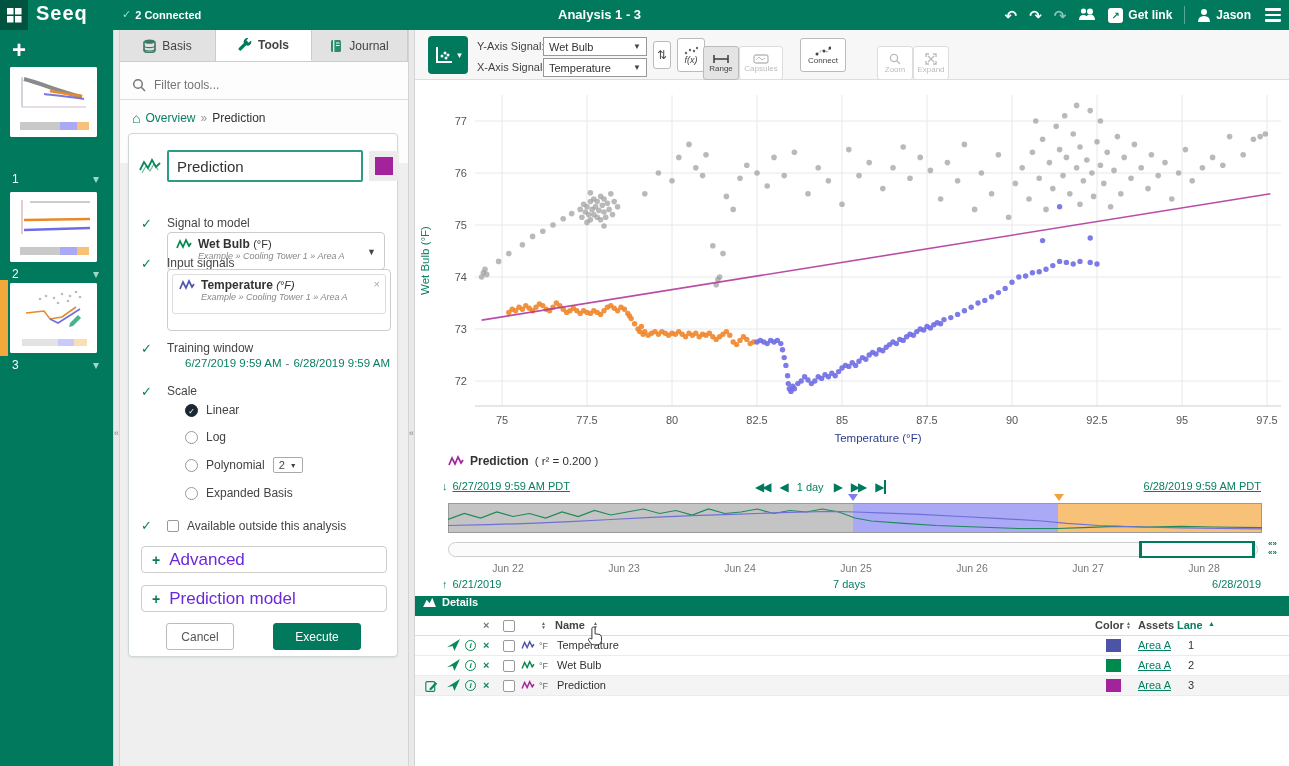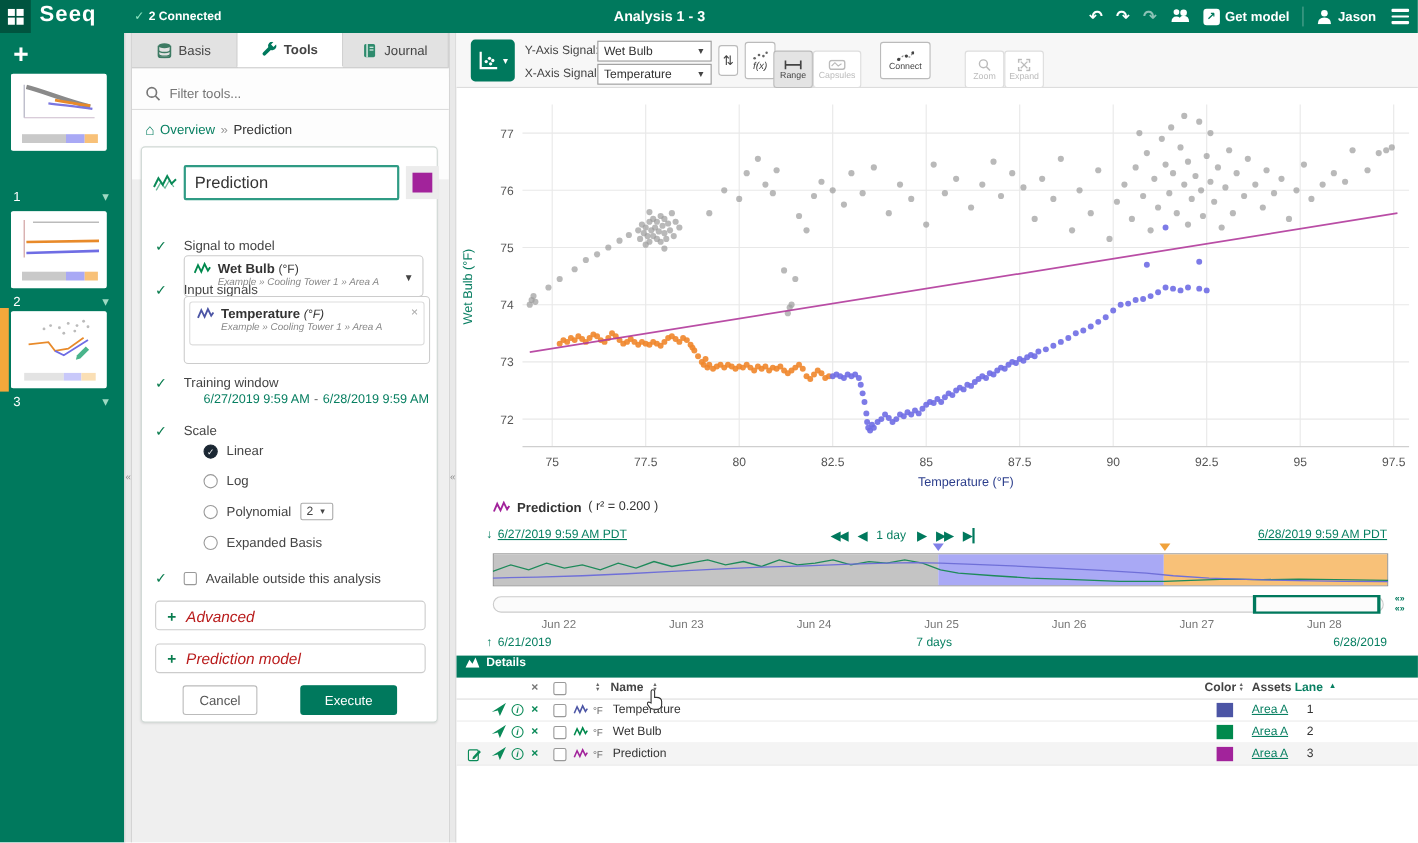--- a/index.html
+++ b/index.html
@@ -67,21 +67,21 @@
   .x-rm { position:absolute; right:5px; top:3px; color:#aaa; font-size:11px; cursor:pointer; }
   .train-dates { position:absolute; left:56px; top:223px; font-size:11.5px; color:#077f61; }
   .train-dates .dash { color:#666; margin:0 4px; }
   .radio-row { position:absolute; left:56px; display:flex; align-items:center; gap:8px; font-size:12px; color:#444; }
   .radio { width:13px; height:13px; border:1px solid #999; border-radius:50%; background:#fff; display:inline-block; }
   .radio.sel { background:#1b2733; border-color:#1b2733; color:#fff; font-size:8px; text-align:center; line-height:13px; font-weight:bold; }
   .mini-sel { border:1px solid #aaa; border-radius:2px; background:#fff; font-size:11px; padding:1px 5px; display:flex; gap:5px; align-items:center; cursor:pointer; }
   .chk-box { width:12px; height:12px; border:1px solid #999; border-radius:2px; background:#fff; display:inline-block; }
   .collapse-box { position:absolute; left:12px; width:246px; height:27px; border:1px solid #ccc; border-radius:4px; background:#fff; display:flex; align-items:center; gap:9px; padding:0 10px; cursor:pointer; }
   .collapse-box .plus { color:#0a7d4f; font-weight:bold; font-size:14px; }
-  .collapse-box span.lbl { color:#b91c1c; font-size:14px;font-style:italic; }
+  .collapse-box span.lbl { color:#6d28d9; font-size:17px; }
   .btn { position:absolute; height:27px; border-radius:3px; font-size:12px; display:flex; align-items:center; justify-content:center; cursor:pointer; }
   .btn.cancel { left:37px; top:489px; width:68px; background:#fff; border:1px solid #bbb; color:#555; }
   .btn.exec { left:144px; top:489px; width:88px; background:#00795d; border:1px solid #00795d; color:#fff; }
 
   
   .main { position:absolute; left:415px; top:30px; width:874px; height:736px; background:#fff; }
   .chart-toolbar { position:absolute; left:0; top:0; width:874px; height:50px; background:#f7f7f7; border-bottom:1px solid #ddd; }
   .scatter-btn { position:absolute; left:13px; top:6px; width:40px; height:38px; background:#00795d; border-radius:4px; display:flex; align-items:center; justify-content:center; gap:3px; cursor:pointer; }
   .axis-lab { position:absolute; left:62px; font-size:11px; color:#444; }
   .axis-sel { position:absolute; left:128px; width:104px; height:19px; border:1px solid #999; background:#fff; font-size:11px; display:flex; align-items:center; justify-content:space-between; padding:0 5px; cursor:pointer; }
@@ -161,21 +161,21 @@
       <span class="top-ic dim">↷</span>
       <span class="top-ic">
         <svg width="18" height="14" viewBox="0 0 18 14">
             <circle cx="5.5" cy="4" r="2.6" fill="#fff"></circle>
             <circle cx="12" cy="4.6" r="3" fill="#fff"></circle>
             <path d="M1 13 q0-5 4.5-5 q2 0 3 1.2 q0.8-1.8 3.5-1.8 q5 0 5 5.6 Z" fill="#fff"></path>
           </svg>
       </span>
       <span class="getlink">
         <span class="sq">↗</span>
-        <span>Get model</span>
+        <span>Get link</span>
       </span>
       <span class="vdiv"></span>
       <span class="userbox">
         <svg width="14" height="14" viewBox="0 0 14 14">
             <circle cx="7" cy="4" r="3" fill="#fff"></circle>
             <path d="M1 14 q0-6 6-6 q6 0 6 6 Z" fill="#fff"></path>
           </svg>
         <span>Jason</span>
       </span>
       <span class="burger">

